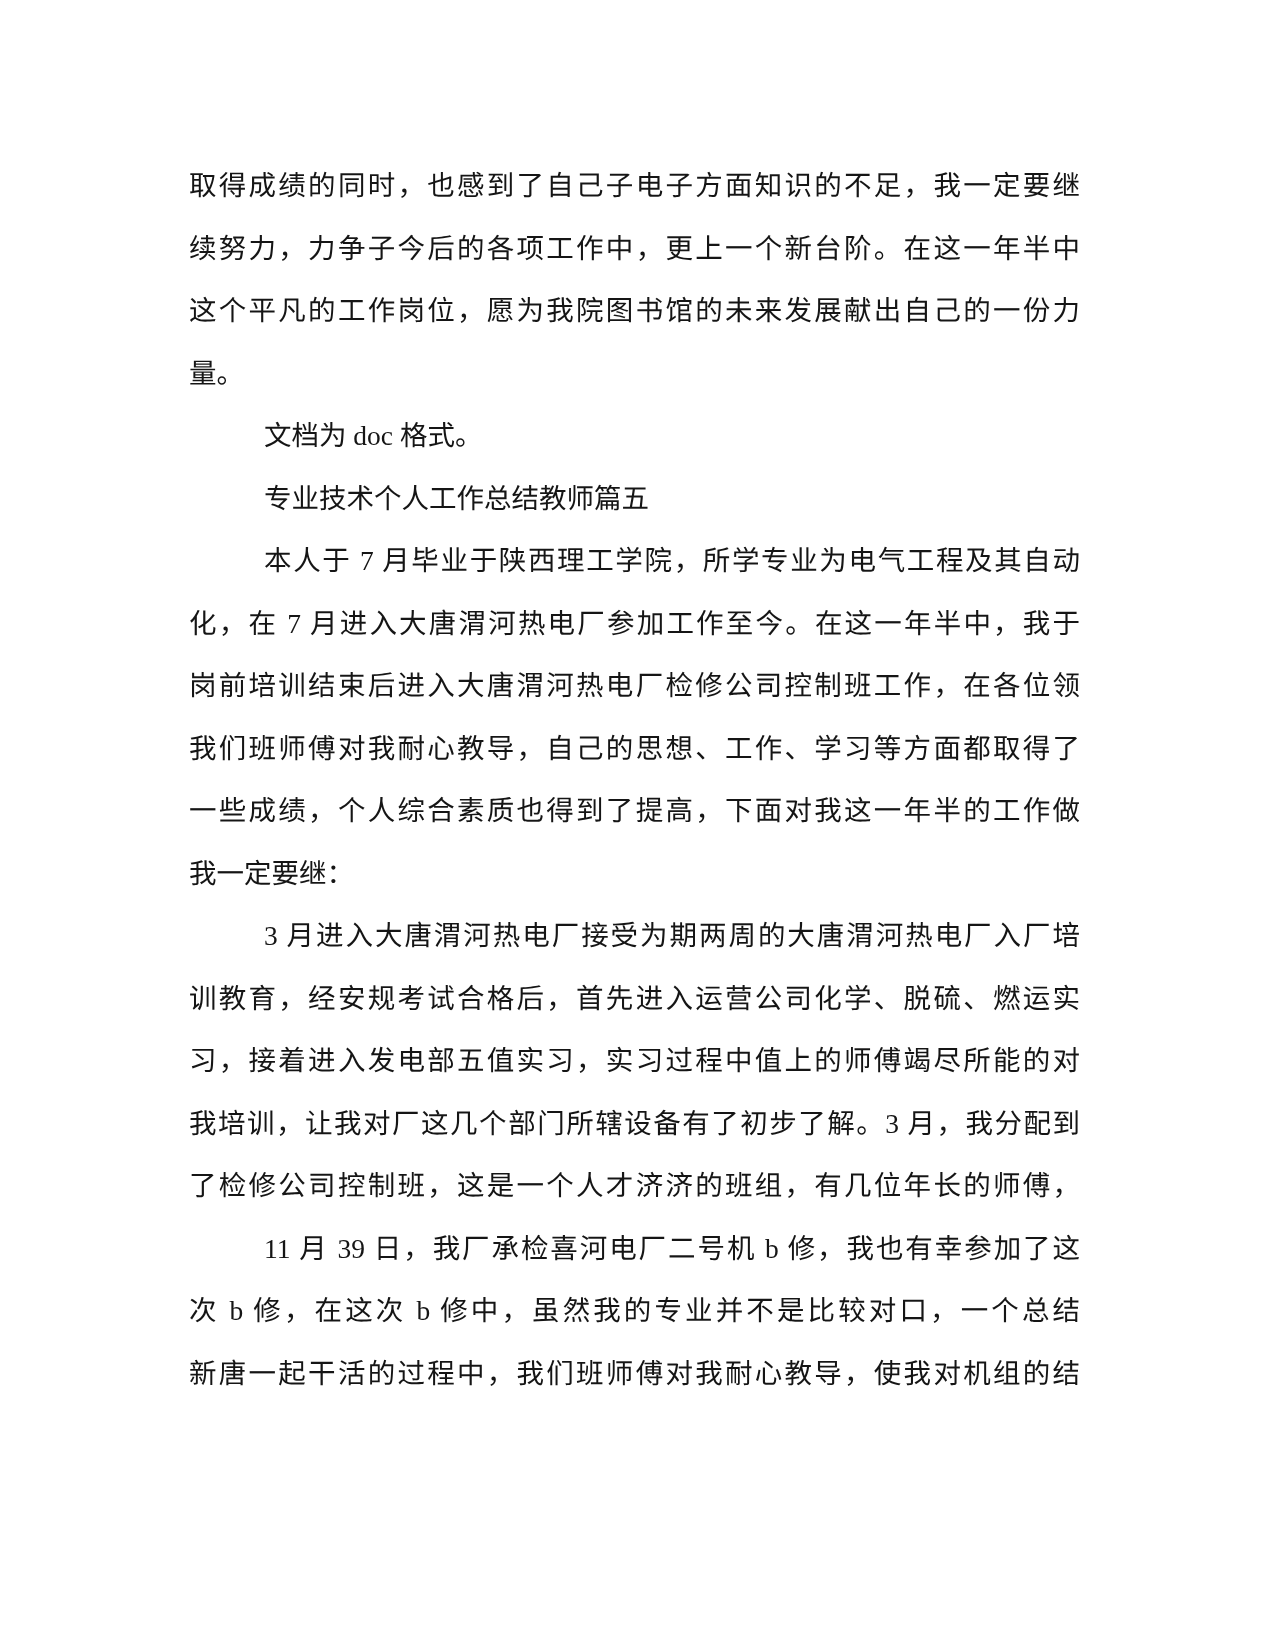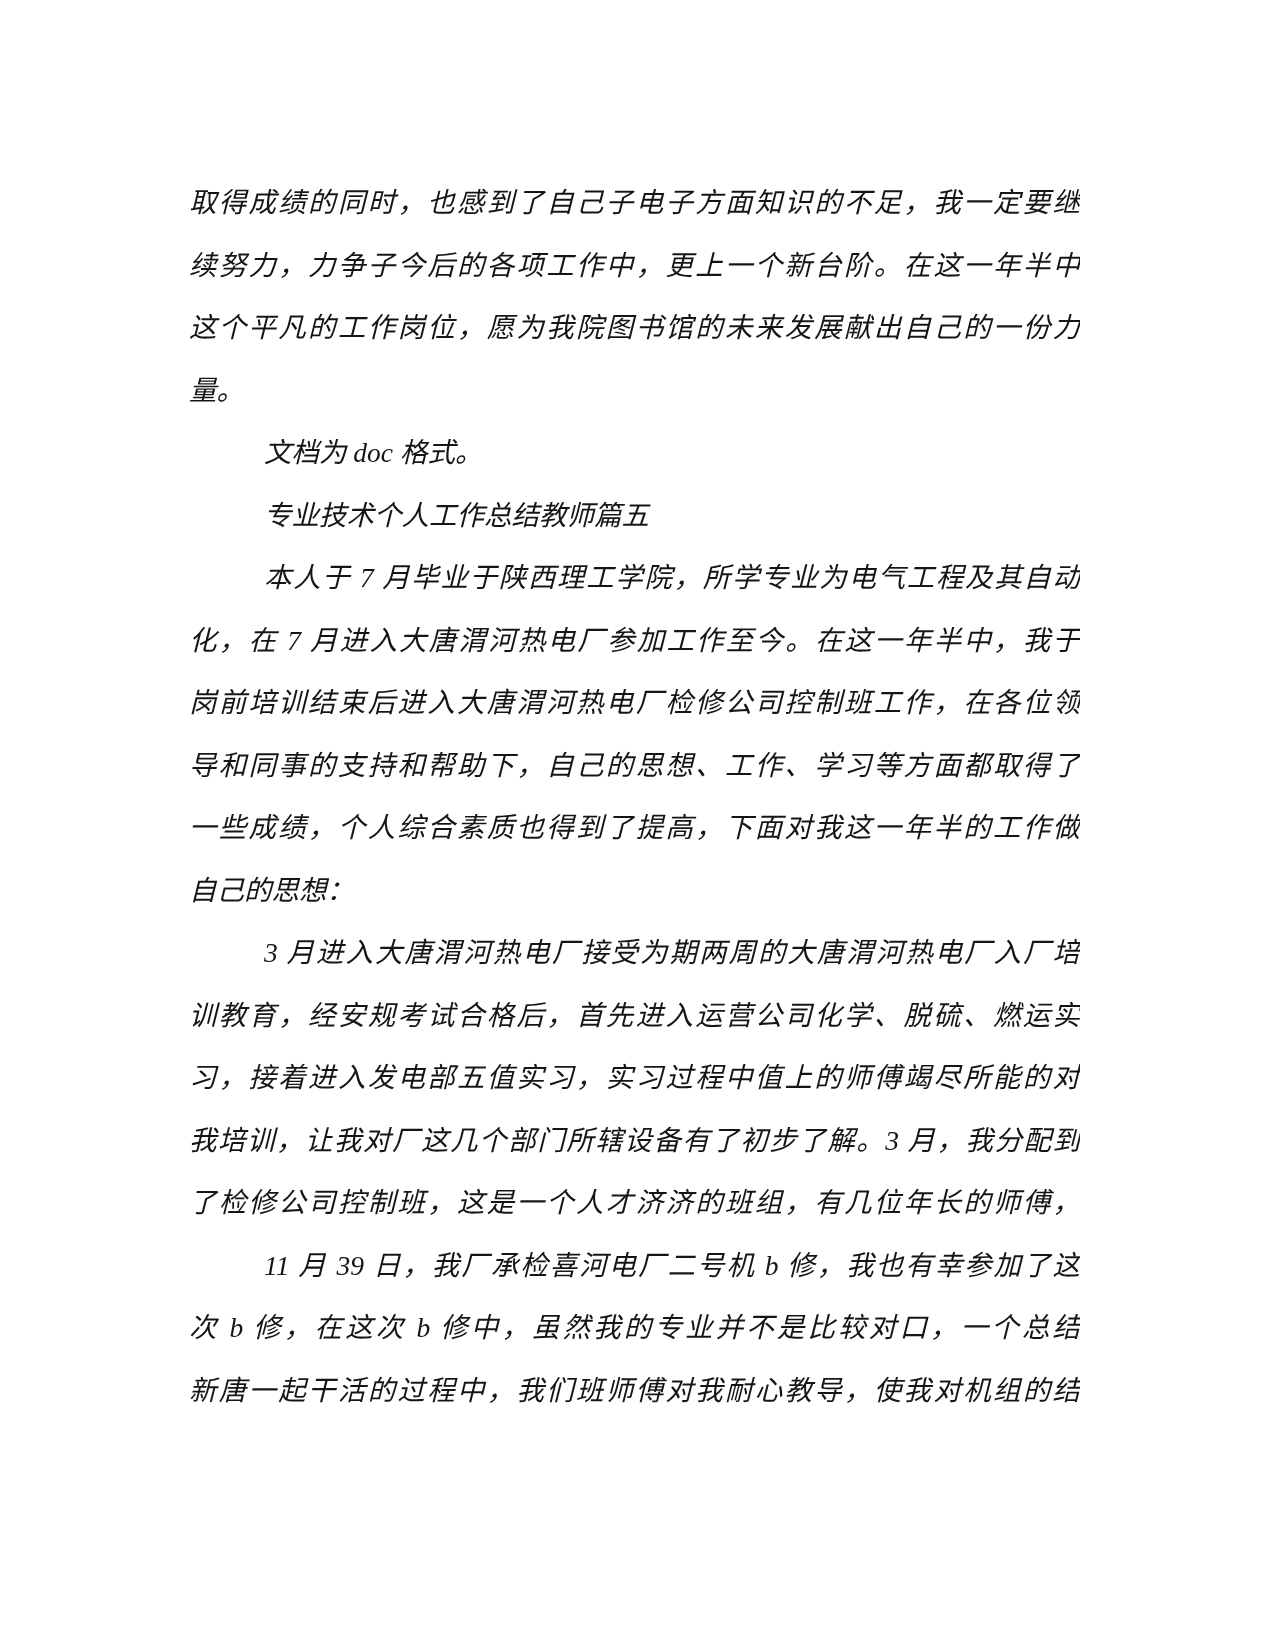--- a/index.html
+++ b/index.html
@@ -12,23 +12,22 @@
     width: 1275px;
     height: 1650px;
     background: #ffffff;
     overflow: hidden;
     font-family: "Liberation Serif", "DejaVu Serif", serif;
     color: #151515;
   }
   .text-block {
     position: absolute;
     left: 189px;
-    top: 172px;
+    top: 155px;
     width: 891px;
-    font-style: italic;
   }
   .paragraph {
     margin: 0;
     padding: 0;
   }
   .line {
     height: 62.5px;
     line-height: 62.5px;
     font-size: 27.5px;
     white-space: normal;
@@ -59,23 +58,23 @@
       <div class="paragraph">
         <div class="line indent natural">文档为 doc 格式。</div>
       </div>
       <div class="paragraph">
         <div class="line indent natural">专业技术个人工作总结教师篇五</div>
       </div>
       <div class="paragraph">
         <div class="line indent">本人于 7 月毕业于陕西理工学院，所学专业为电气工程及其自动</div>
         <div class="line">化，在 7 月进入大唐渭河热电厂参加工作至今。在这一年半中，我于</div>
         <div class="line">岗前培训结束后进入大唐渭河热电厂检修公司控制班工作，在各位领</div>
-        <div class="line">导和同事的支持和帮助下，自己的思想、工作、学习等方面都取得了</div>
+        <div class="line">我们班师傅对我耐心教导，自己的思想、工作、学习等方面都取得了</div>
         <div class="line">一些成绩，个人综合素质也得到了提高，下面对我这一年半的工作做</div>
-        <div class="line natural">自己的思想：</div>
+        <div class="line natural">我一定要继：</div>
       </div>
       <div class="paragraph">
         <div class="line indent">3 月进入大唐渭河热电厂接受为期两周的大唐渭河热电厂入厂培</div>
         <div class="line">训教育，经安规考试合格后，首先进入运营公司化学、脱硫、燃运实</div>
         <div class="line">习，接着进入发电部五值实习，实习过程中值上的师傅竭尽所能的对</div>
         <div class="line">我培训，让我对厂这几个部门所辖设备有了初步了解。3 月，我分配到</div>
         <div class="line">了检修公司控制班，这是一个人才济济的班组，有几位年长的师傅，</div>
       </div>
       <div class="paragraph">
         <div class="line indent">11 月 39 日，我厂承检喜河电厂二号机 b 修，我也有幸参加了这</div>

